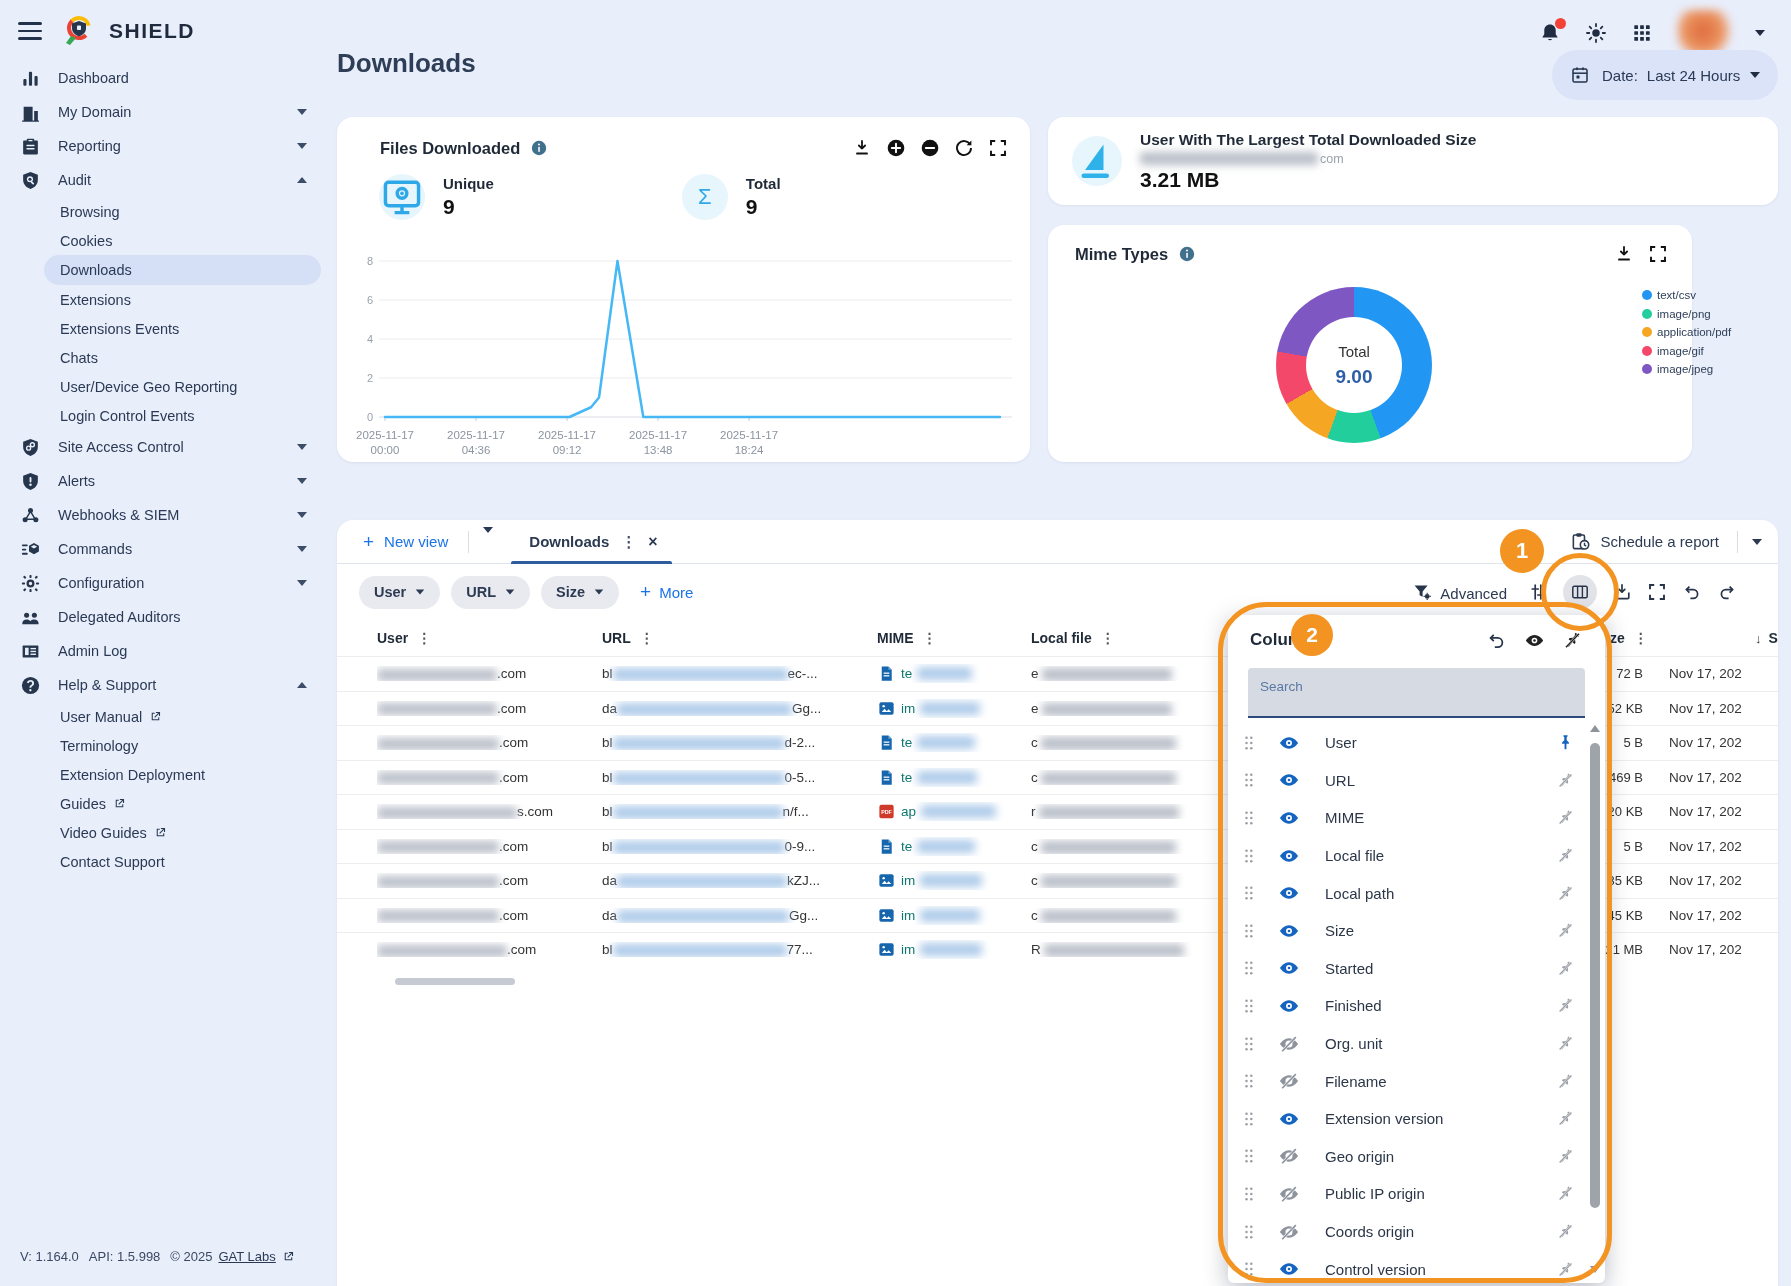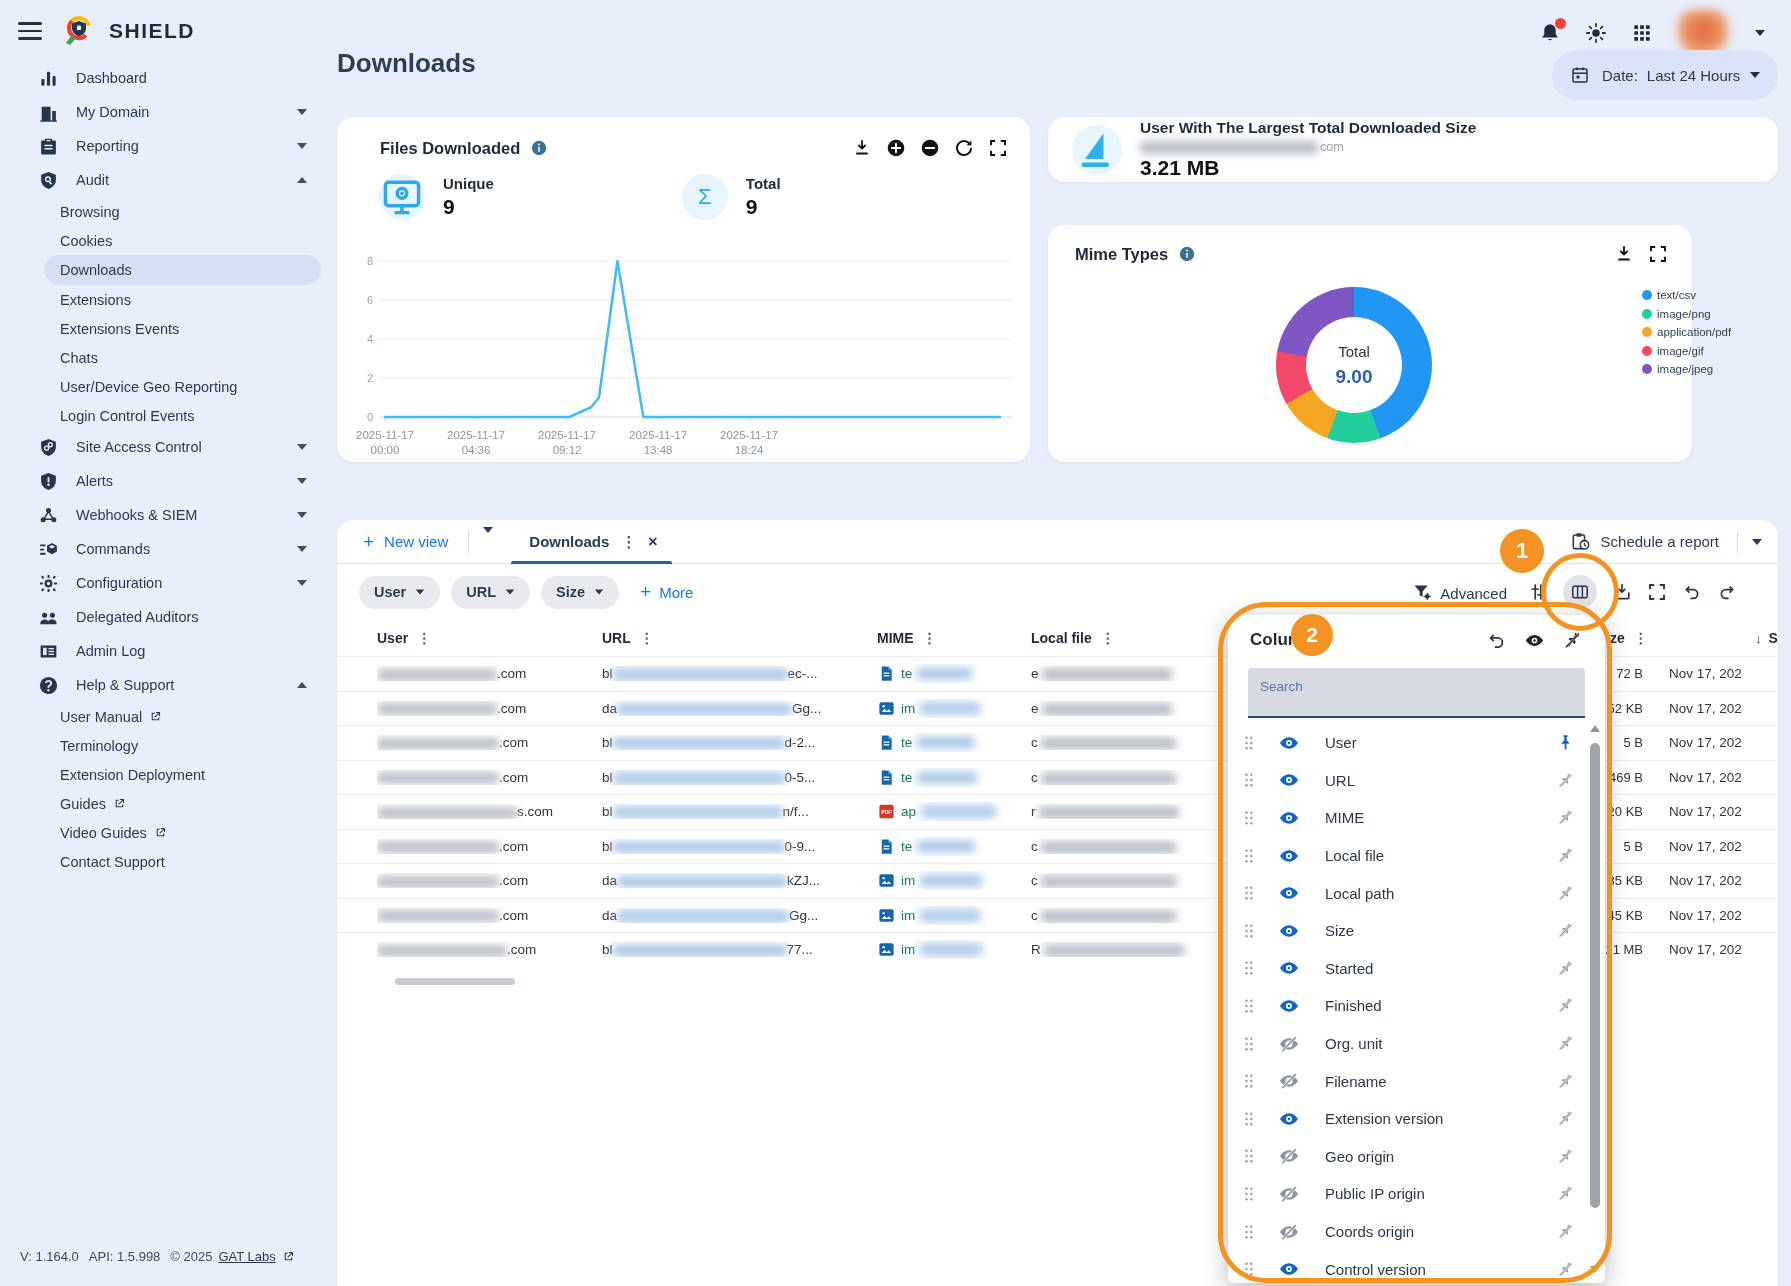--- a/index.html
+++ b/index.html
@@ -6,21 +6,21 @@
 *{box-sizing:border-box;}
 .app{position:relative;width:1791px;height:1286px;background:#e9eefb;font-family:"Liberation Sans",sans-serif;color:#2a3a55;overflow:hidden;}
 svg{display:block;}
 
 .sidebar{position:absolute;left:0;top:0;width:337px;height:100%;}
 .side-head{display:flex;align-items:center;padding:13px 0 12px 18px;}
 .hamburger{width:24px;height:18px;display:flex;flex-direction:column;justify-content:space-between;cursor:pointer;margin-right:20px;}
 .hamburger span{height:2.6px;background:#22324a;border-radius:2px;}
 .brand-logo{width:36px;height:36px;margin-right:11px;}
 .brand-name{font-size:21px;font-weight:700;letter-spacing:1.5px;color:#1f2b3d;}
-.nav-item{display:flex;align-items:center;height:34px;padding-left:38px;font-size:14.5px;color:#2a3a55;cursor:pointer;}
+.nav-item{display:flex;align-items:center;height:34px;padding-left:20px;font-size:14.5px;color:#2a3a55;cursor:pointer;}
 .nav-item .ni-icon{width:21px;height:21px;margin-right:17px;color:#25364d;flex:0 0 auto;}
 .nav-item.sub{height:29px;padding-left:60px;}
 .nav-item.active{background:#d5e0f6;border-radius:17px;margin:0 16px 0 44px;padding-left:16px;height:30px;}
 .nav-caret{margin-left:auto;margin-right:30px;width:0;height:0;border-left:5.5px solid transparent;border-right:5.5px solid transparent;border-top:6px solid #3c4d68;}
 .nav-caret.up{border-top:none;border-bottom:6px solid #3c4d68;}
 .ext-ic{width:13px;height:13px;margin-left:7px;color:#2a3a55;}
 .side-footer{position:absolute;left:20px;bottom:22px;font-size:13px;color:#3a4962;display:flex;align-items:center;gap:10px;}
 .side-footer a{color:#2a3a55;text-decoration:underline;}
 
 .main{position:absolute;left:337px;top:0;width:1454px;height:100%;}
@@ -43,21 +43,21 @@
 .info-ic{width:18px;height:18px;margin-left:10px;}
 .cf-tools{margin-left:auto;display:flex;align-items:center;gap:14px;color:#111;}
 .cf-tools .tic{width:20px;height:20px;cursor:pointer;}
 .stats-row{display:flex;gap:188px;padding:16px 0 0 42px;}
 .stat{display:flex;align-items:flex-start;}
 .stat-circ{width:46px;height:46px;border-radius:50%;background:#e7f5fd;display:flex;align-items:center;justify-content:center;margin-right:18px;}
 .stat-circ .sigma{font-size:22px;color:#2fa8e8;font-weight:400;}
 .stat-lbl{font-size:15px;font-weight:700;color:#1f2937;padding-top:1px;}
 .stat-val{font-size:21px;font-weight:600;color:#111;margin-top:3px;}
 #line-chart{position:absolute;left:10px;top:140px;}
-#card-largest{left:711px;top:117px;width:730px;height:65px;}
+#card-largest{left:711px;top:117px;width:730px;height:88px;}
 .lg-wrap{display:flex;align-items:center;height:100%;padding:0 24px;}
 .lg-circ{width:50px;height:50px;border-radius:50%;background:#e7f5fd;display:flex;align-items:center;justify-content:center;margin-right:18px;flex:0 0 auto;}
 .lg-title{font-size:15.5px;font-weight:700;color:#1f2937;}
 .lg-user{display:flex;align-items:center;margin:3px 0 2px;}
 .blur-g{display:inline-block;height:13px;border-radius:3px;background:#b9bec8;filter:blur(4px);vertical-align:middle;}
 .blur-b{display:inline-block;height:13px;border-radius:3px;background:#aecbe9;filter:blur(4px);vertical-align:middle;}
 .lg-suffix{font-size:12.5px;color:#9aa2ad;margin-left:2px;}
 .lg-val{font-size:21px;font-weight:700;color:#111;}
 #card-mime{left:711px;top:225px;width:644px;height:237px;}
 .mime-head{display:flex;align-items:center;padding:19px 24px 0 27px;}

